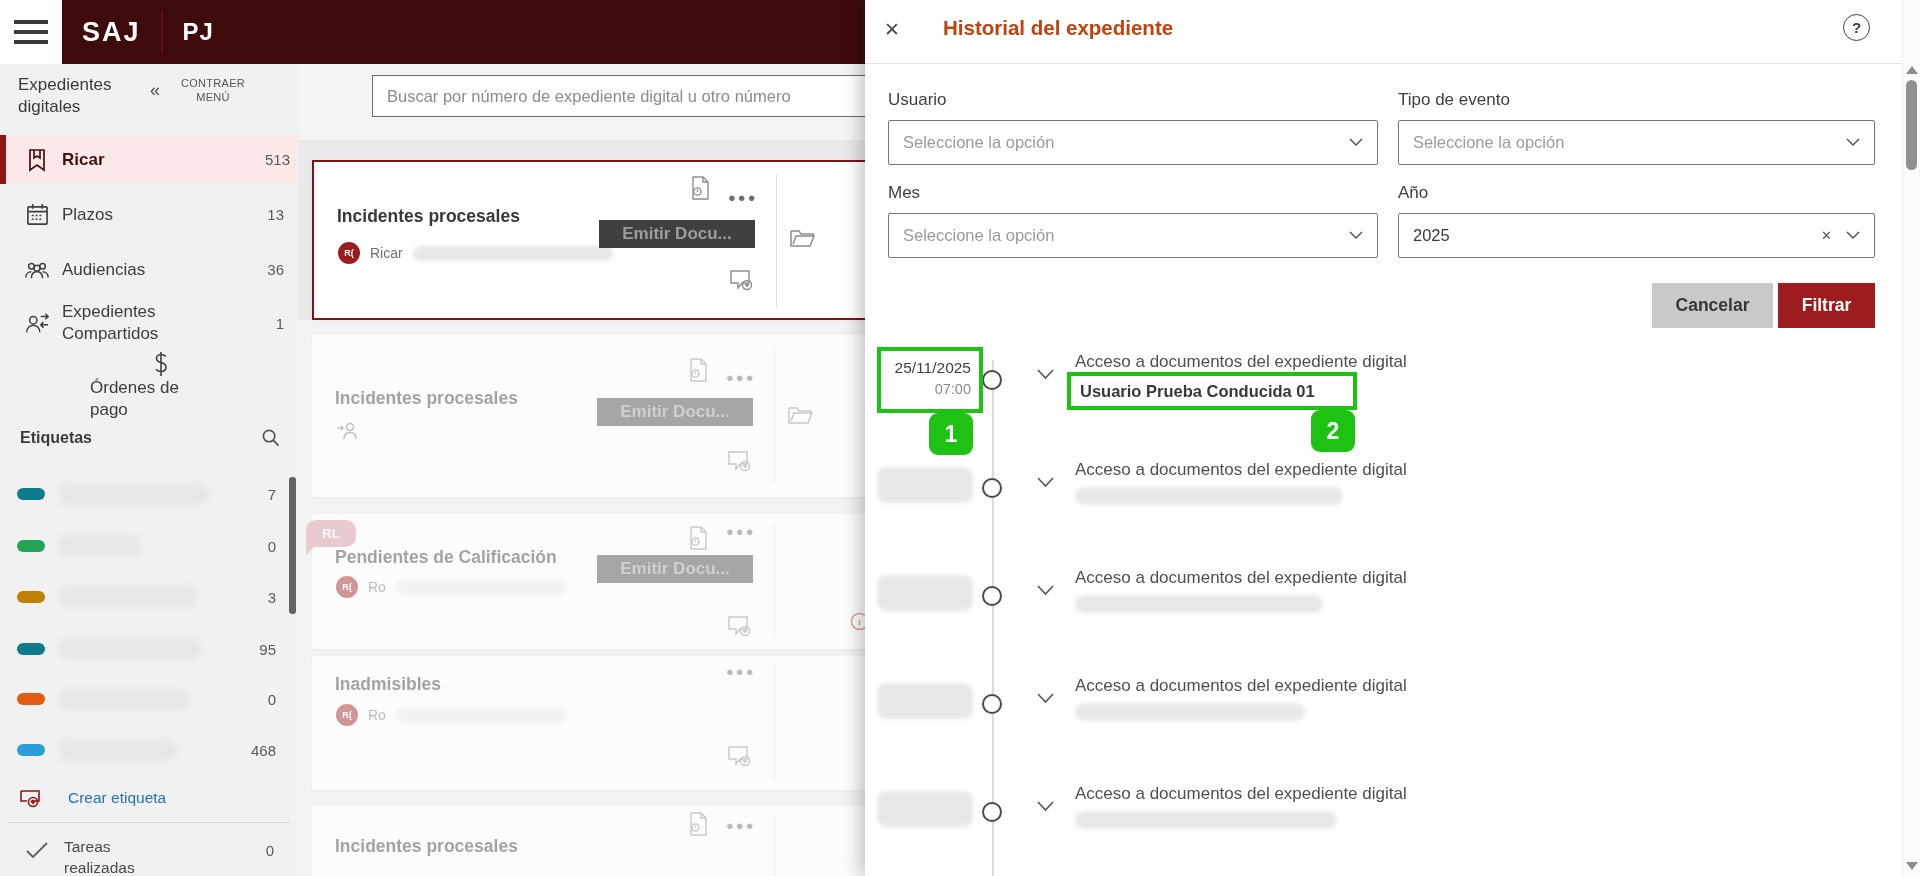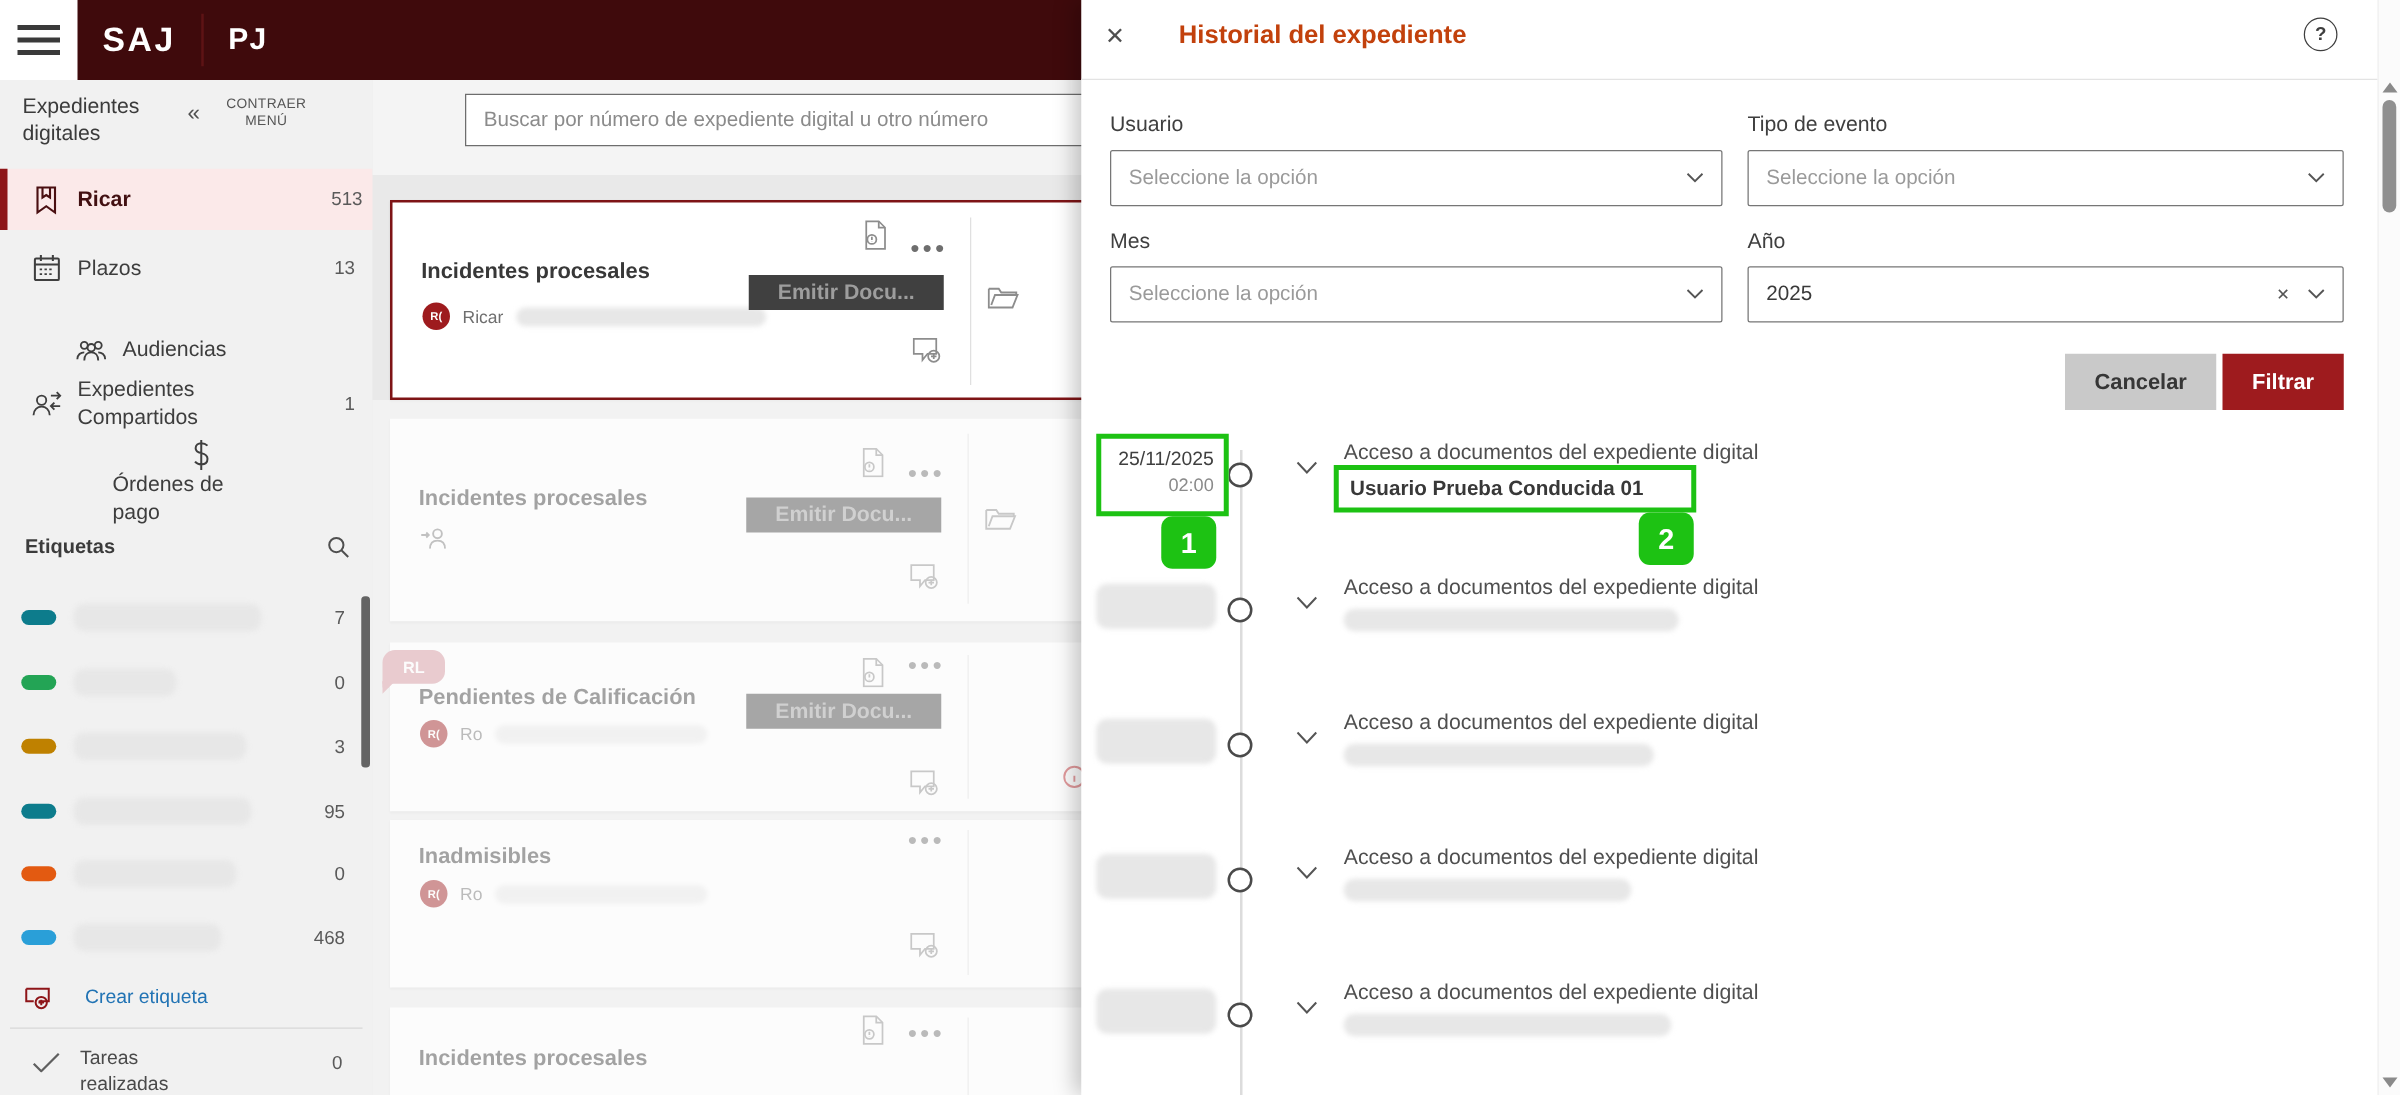--- a/index.html
+++ b/index.html
@@ -151,21 +151,21 @@
       <span class="nicon">
         <svg width="23" height="23" viewBox="0 0 24 24" fill="none" stroke="currentColor" stroke-width="1.7">
             <rect x="2" y="4" width="20" height="18" rx="1"></rect>
             <path d="M2 9h20M7 1v5M17 1v5"></path>
             <path d="M6 13h2M10 13h2M14 13h2M6 17h2M10 17h2M14 17h2" stroke-width="1.4"></path>
           </svg>
       </span>
       <span class="nlabel">Plazos</span>
       <span class="ncount">13</span>
     </div>
-    <div class="nav-item" style="top:191px;height:49px;padding-left:36px;">
+    <div class="nav-item" style="top:181px;height:49px;">
       <span class="nicon">
         <svg width="26" height="20" viewBox="0 0 28 20" fill="none" stroke="currentColor" stroke-width="1.6">
             <circle cx="8" cy="6" r="3"></circle>
             <circle cx="20" cy="6" r="3"></circle>
             <circle cx="14" cy="8" r="3.2"></circle>
             <path d="M2 18c0-4 3-6 6-6M26 18c0-4-3-6-6-6M8 19c0-4.5 2.6-7 6-7s6 2.5 6 7"></path>
           </svg>
       </span>
       <span class="nlabel">Audiencias</span>
       <span class="ncount">36</span>
@@ -454,21 +454,21 @@
     <button class="btn red" style="left:913px;top:283px;width:97px;">Filtrar</button>
 
     <div class="tl-line"></div>
 
     <div class="tl">
 
       <div class="tl-row" style="top:0;">
         <div class="ann-box" style="left:12px;top:0;width:106px;height:66px;">
           <div class="d-box">
             <div class="d-date">25/11/2025</div>
-            <div class="d-time">02:00</div>
+            <div class="d-time">07:00</div>
           </div>
         </div>
         <div class="ann-badge" style="left:64px;top:66px;width:44px;height:42px;">1</div>
         <span class="tl-circle"></span>
         <span class="tl-chev">
           <svg width="17" height="11" viewBox="0 0 17 11" fill="none" stroke="currentColor" stroke-width="1.6">
               <path d="M1 1l7.5 8L16 1"></path>
             </svg>
         </span>
         <div class="tl-title">Acceso a documentos del expediente digital</div>

